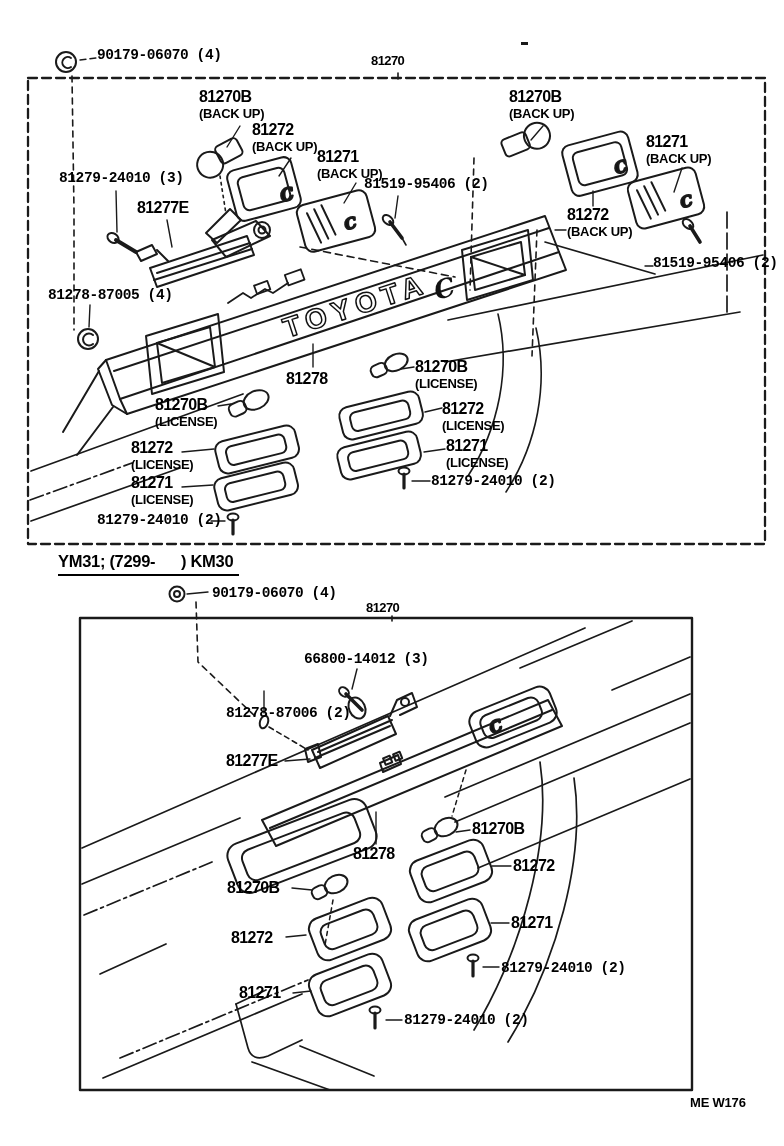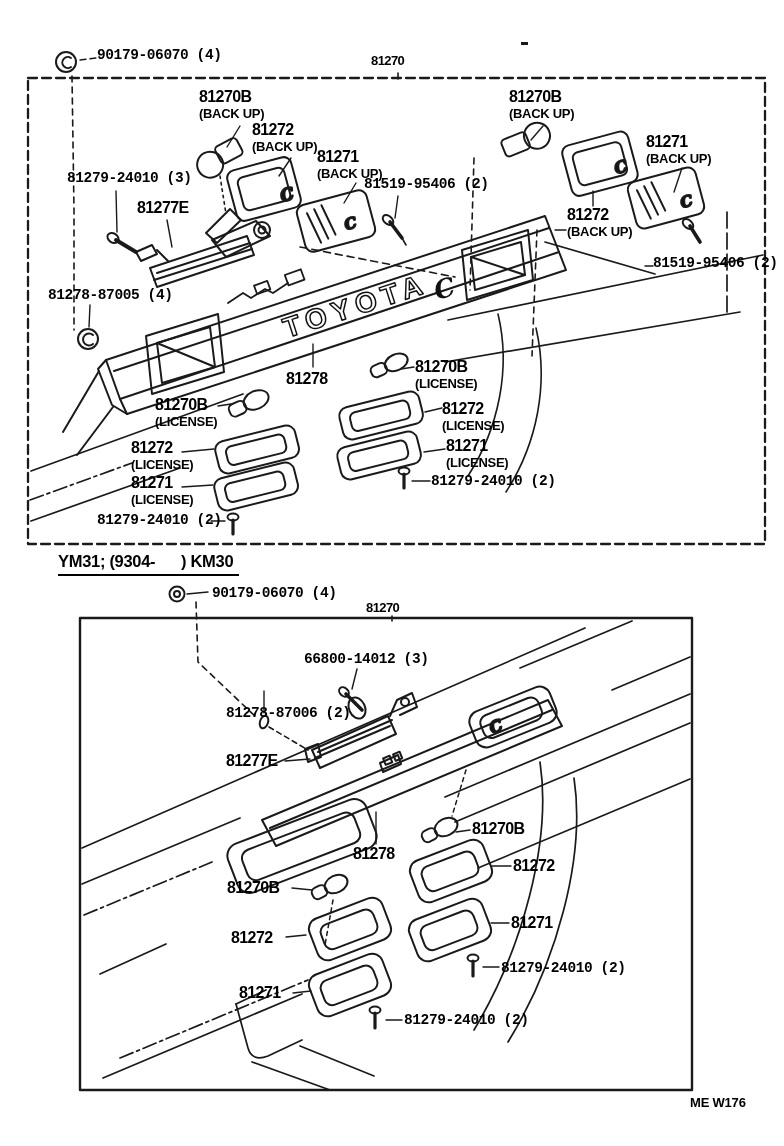--- a/index.html
+++ b/index.html
@@ -337,21 +337,21 @@
       <span class="pn">81272</span>
       <span class="nt">(BACK UP)</span>
     </div>
 <div class="lbl" style="left:317px;top:149px">
       <span class="pn">81271</span>
       <span class="nt">(BACK UP)</span>
     </div>
 <div class="lbl sm" style="left:364px;top:177px">
       <span class="pn">81519-95406 (2)</span>
     </div>
-<div class="lbl sm" style="left:67px;top:171px">
+<div class="lbl sm" style="left:59px;top:171px">
       <span class="pn">81279-24010 (3)</span>
     </div>
 <div class="lbl" style="left:137px;top:200px">
       <span class="pn">81277E</span>
     </div>
 <div class="lbl sm" style="left:48px;top:288px">
       <span class="pn">81278-87005 (4)</span>
     </div>
 <div class="lbl" style="left:509px;top:89px">
       <span class="pn">81270B</span>
@@ -395,21 +395,21 @@
       <span class="pn">81271</span>
       <span class="nt">(LICENSE)</span>
     </div>
 <div class="lbl sm" style="left:431px;top:474px">
       <span class="pn">81279-24010 (2)</span>
     </div>
 <div class="lbl sm" style="left:97px;top:513px">
       <span class="pn">81279-24010 (2)</span>
     </div>
 
-<div class="divider">YM31; (9304-      ) KM30</div>
+<div class="divider">YM31; (7299-      ) KM30</div>
 
 <div class="lbl sm" style="left:212px;top:586px">
       <span class="pn">90179-06070 (4)</span>
     </div>
 <div class="lbl title" style="left:366px;top:601px">
       <span class="pn">81270</span>
     </div>
 <div class="lbl sm" style="left:304px;top:652px">
       <span class="pn">66800-14012 (3)</span>
     </div>

